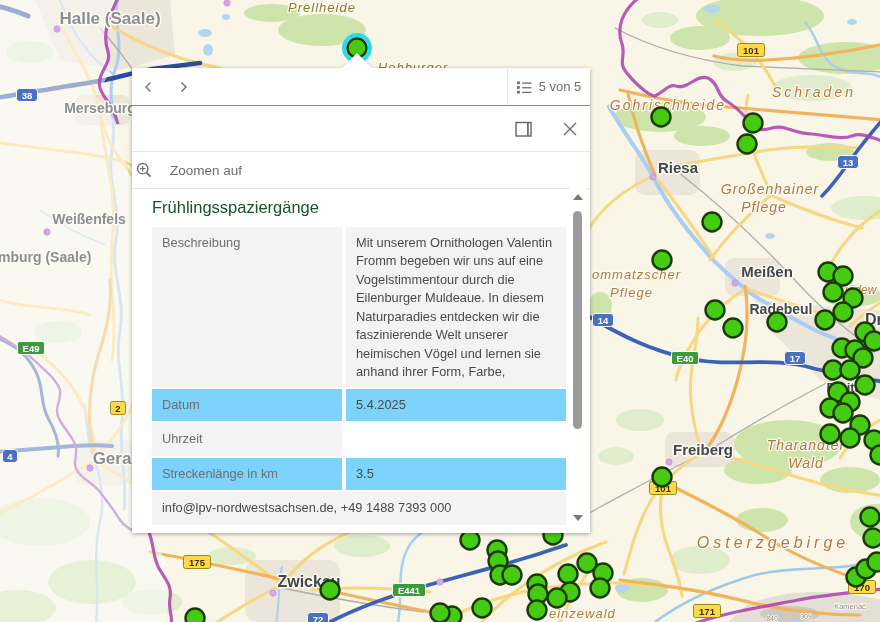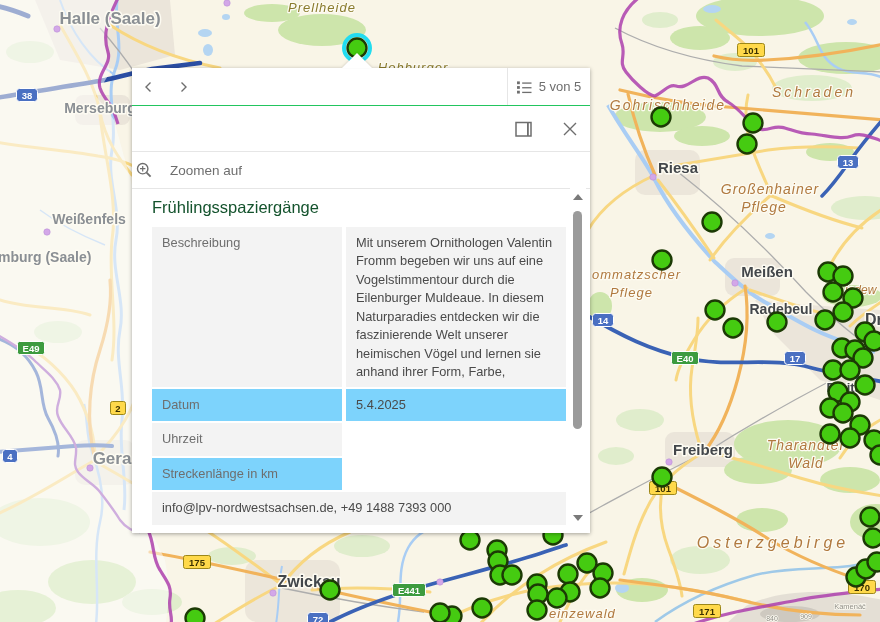--- a/index.html
+++ b/index.html
@@ -444,20 +444,21 @@
       </div>
       <div class="frow">
         <div class="cl">Datum</div>
         <div class="cv">5.4.2025</div>
       </div>
       <div class="frow">
         <div class="cl">Uhrzeit</div>
       </div>
       <div class="frow">
         <div class="cl">Streckenlänge in km</div>
+        <div class="cv">3.5</div>
       </div>
       <div class="frow">
         <div class="cv">info@lpv-nordwestsachsen.de, +49 1488 7393 000</div>
       </div>
 
     </div>
   </div>
 
   <div class="sbar">
     <div class="sb-up"></div>

